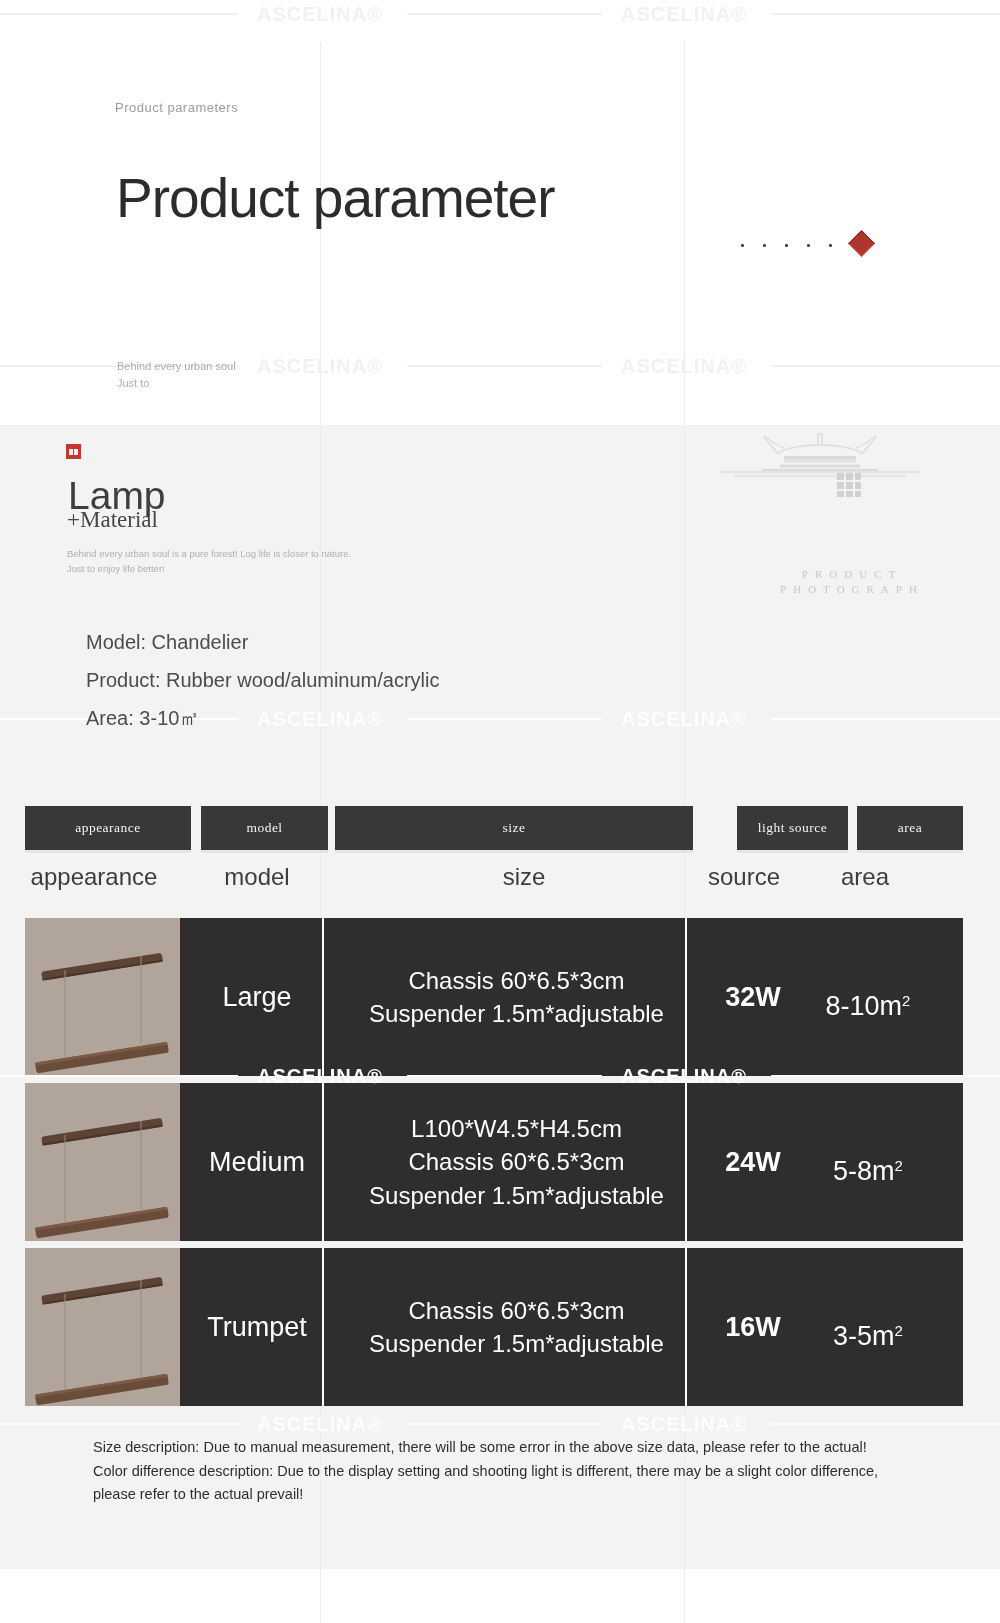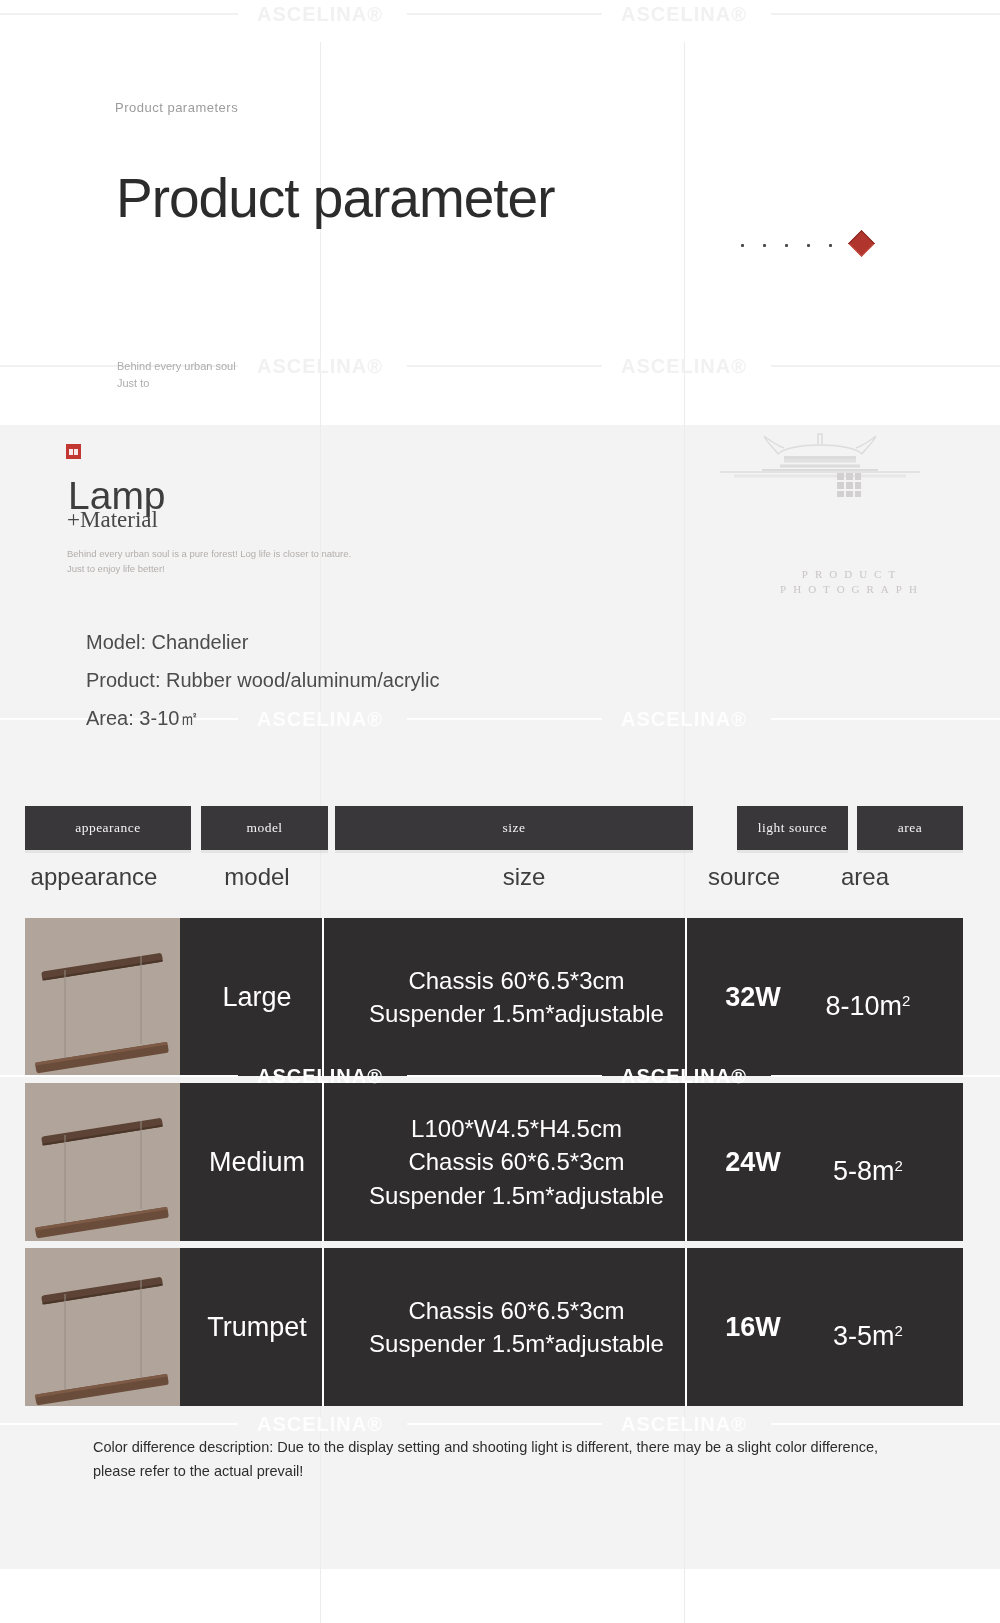--- a/index.html
+++ b/index.html
@@ -311,17 +311,18 @@
       <div>Suspender 1.5m*adjustable</div>
     </div>
     <div class="cell-watts">16W</div>
     <div class="cell-area">
       <span>3-5m</span>
         <sup>2</sup>
     </div>
   </div>
 
   <div class="disclaimer">
+    <div>Size description: Due to manual measurement, there will be some error in the above size data, please refer to the actual!</div>
     <div>Color difference description: Due to the display setting and shooting light is different, there may be a slight color difference,</div>
     <div>please refer to the actual prevail!</div>
   </div>
 
 </div>
 
 </body></html>

